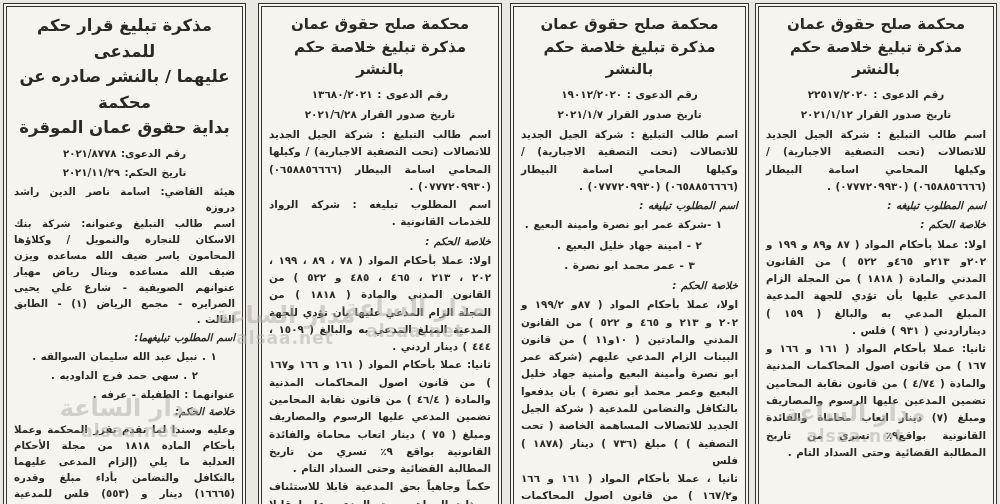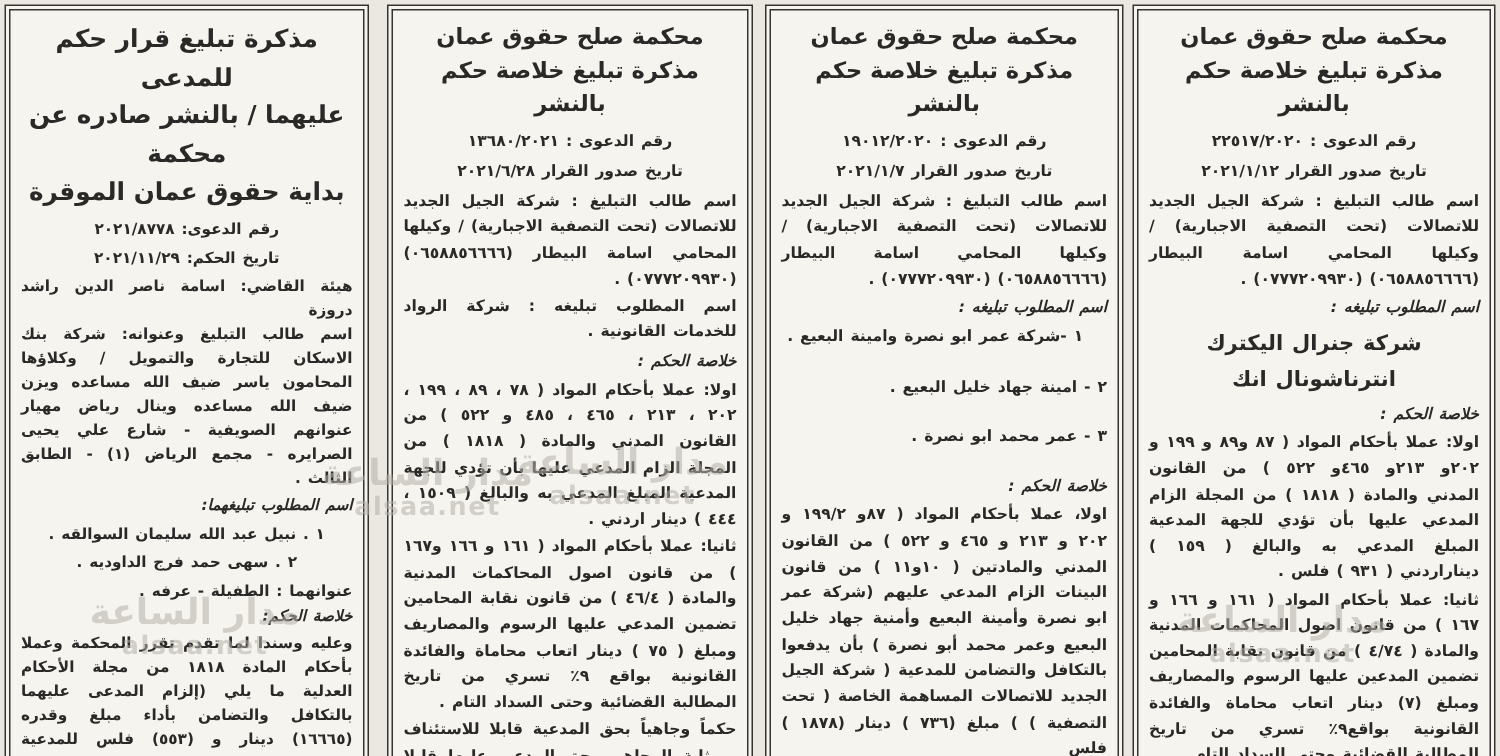--- a/index.html
+++ b/index.html
@@ -26,21 +26,21 @@
   .ln{
     margin:0;font-size:10.4px;font-weight:bold;line-height:1.66;
     text-align:justify;word-spacing:1px;
   }
   .ln-meta{margin:2px 0 3px 0;text-align:center;}
   .ln-para{margin:1px 0;}
   .ln-label{margin:2px 0;text-align:right;font-style:italic;}
   .ln-name{font-size:13px;text-align:center;margin:3px 0;}
   .ln-company{font-size:14px;text-align:center;margin:4px 0 3px 0;}
   .ln-item{padding-right:12px;text-align:center;margin:1px 0;}
-  .ln-item-c{margin:16px 0;}
+  .ln-item-c{text-align:center;margin:3px 0;}
   .tight .ln{line-height:1.56;font-size:10.2px;}
   .watermark{
     position:absolute;z-index:5;color:#b5b1a9;opacity:.55;
     text-align:center;pointer-events:none;direction:rtl;margin-top:12px;
   }
   .watermark .w1{font-size:24px;font-weight:bold;line-height:1.1;}
   .watermark .w2{font-size:17px;font-weight:bold;direction:ltr;letter-spacing:1px;}
   .wm1{right:790px;top:383px;width:160px;}
   .wm2{right:640px;top:290px;width:150px;}
   .wm3{right:510px;top:283px;width:150px;}
@@ -117,21 +117,20 @@
     <div class="inner">
       <header class="title">
         <div class="t">محكمة صلح حقوق عمان</div>
         <div class="t">مذكرة تبليغ خلاصة حكم بالنشر</div>
       </header>
       <div class="body">
           <p class="ln ln-meta">رقم الدعوى : ٢٢٥١٧/٢٠٢٠</p>
           <p class="ln ln-meta">تاريخ صدور القرار ٢٠٢١/١/١٢</p>
           <p class="ln ln-para">اسم طالب التبليغ : شركة الجيل الجديد للاتصالات (تحت التصفية الاجبارية) / وكيلها المحامي اسامة البيطار (٠٦٥٨٨٥٦٦٦٦) (٠٧٧٧٢٠٩٩٣٠) .</p>
           <p class="ln ln-label">اسم المطلوب تبليغه :</p>
-          <p class="ln ln-company">شركة جنرال اليكترك انترناشونال انك</p>
           <p class="ln ln-label">خلاصة الحكم :</p>
           <p class="ln ln-para">اولا: عملا بأحكام المواد ( ٨٧ و٨٩ و ١٩٩ و ٢٠٢و ٢١٣و ٤٦٥و ٥٢٢ ) من القانون المدني والمادة ( ١٨١٨ ) من المجلة الزام المدعي عليها بأن تؤدي للجهة المدعية المبلغ المدعي به والبالغ ( ١٥٩ ) ديناراردني ( ٩٣١ ) فلس .</p>
           <p class="ln ln-para">ثانيا: عملا بأحكام المواد ( ١٦١ و ١٦٦ و ١٦٧ ) من قانون اصول المحاكمات المدنية والمادة ( ٤/٧٤ ) من قانون نقابة المحامين تضمين المدعين عليها الرسوم والمصاريف ومبلغ (٧) دينار اتعاب محاماة والفائدة القانونية بواقع٩٪ تسري من تاريخ المطالبة القضائية وحتى السداد التام .</p>
         </div>
     </div>
   </section>
 
   <div class="watermark wm1">
     <div class="w1">مدار الساعة</div>
     <div class="w2">alsaa.net</div>

